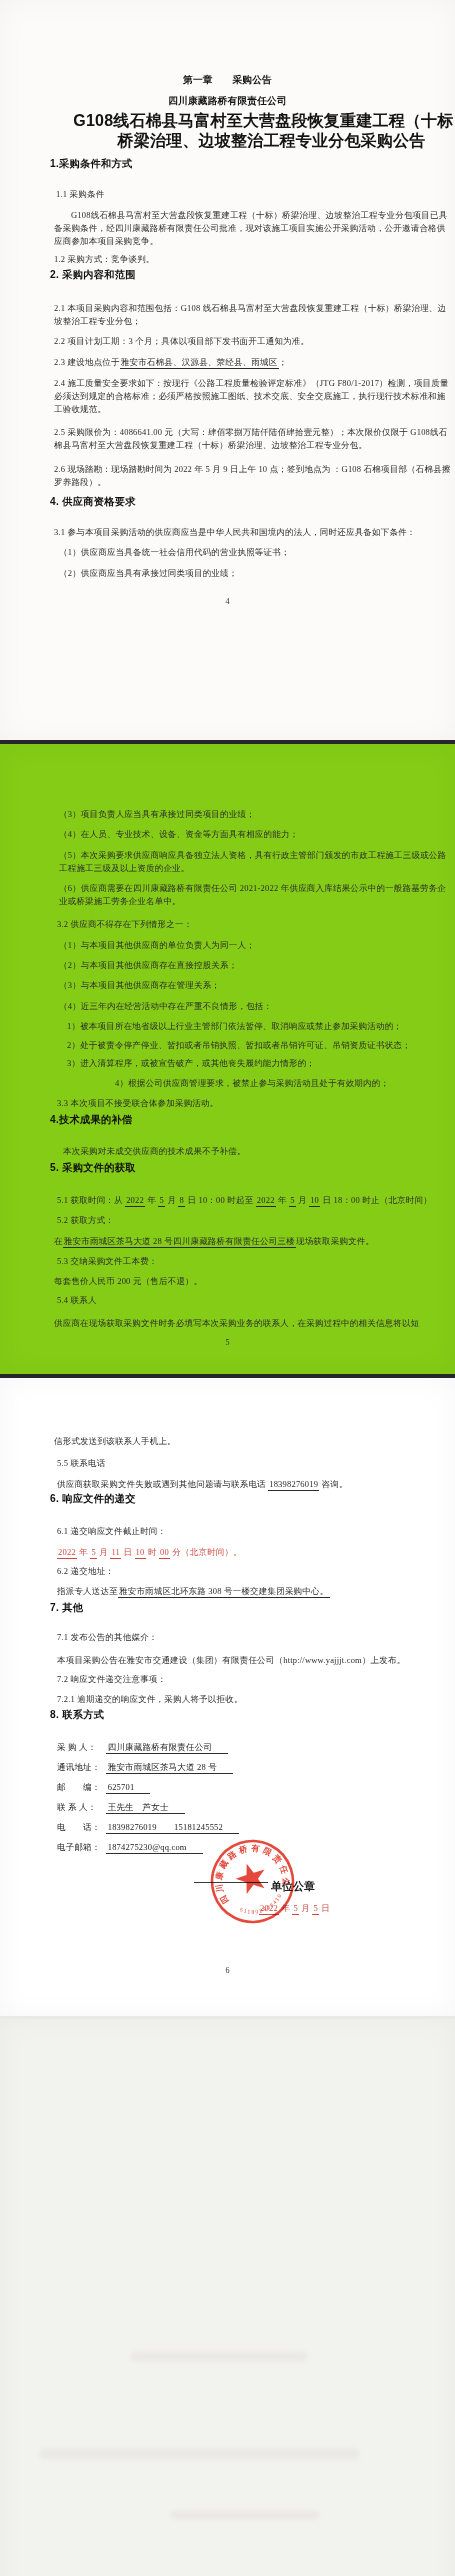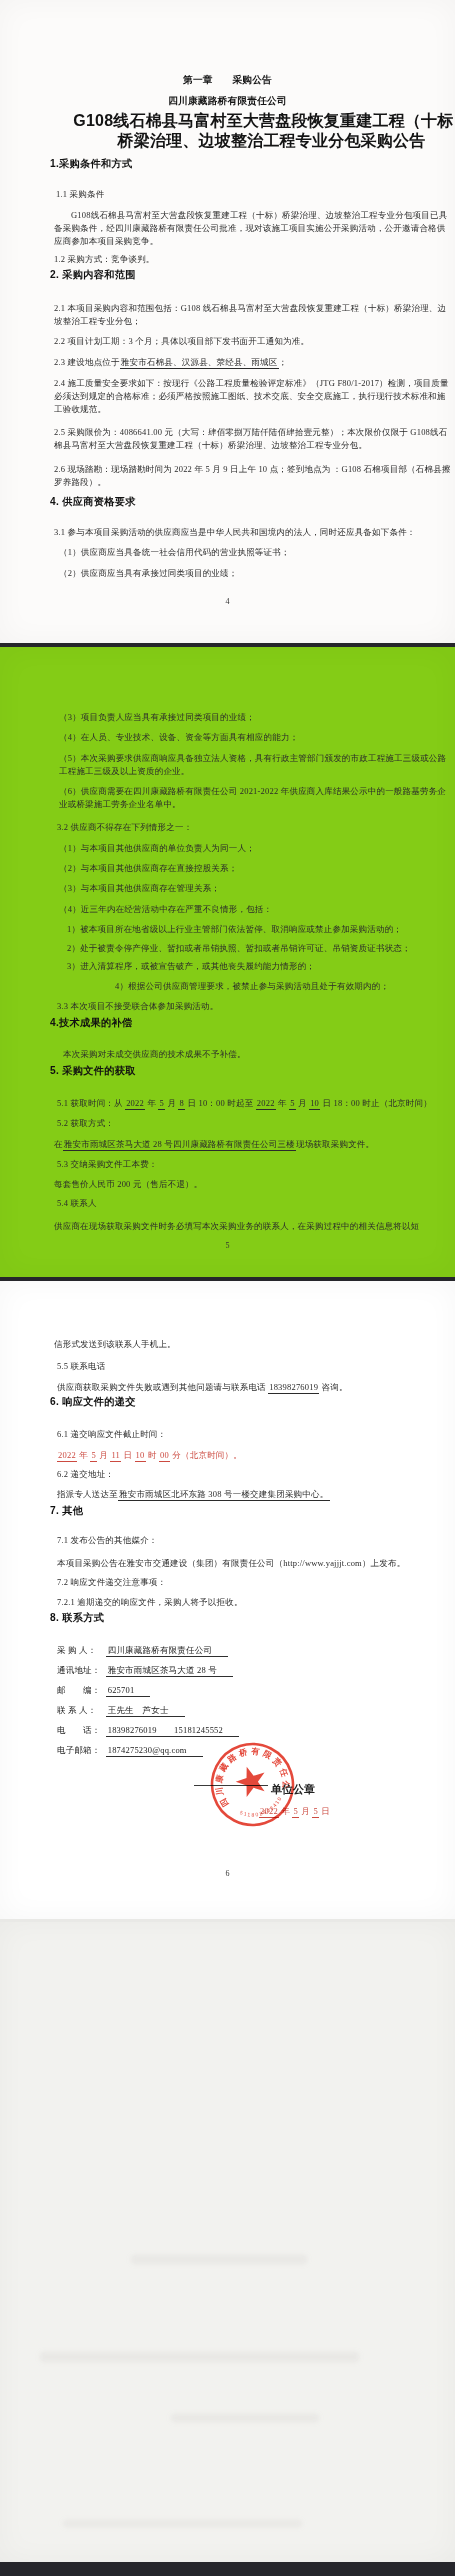--- a/index.html
+++ b/index.html
@@ -9,21 +9,21 @@
     font-family:"Liberation Serif","DejaVu Serif",serif;
     color:#2b2b2b;
   }
   .doc{width:455px;position:relative;}
   .page{
     position:relative;
     width:455px;
     overflow:hidden;
     box-shadow:inset 0 0 31px rgba(0,0,0,0.035);
   }
-  .page-1{height:643px;background:#fcfbfa;}
+  .page-1{height:740px;background:#fcfbfa;}
   .gap-a{height:4px;background:#26262b;}
   .page-2{height:630px;background:#84cc16;}
   .page-3{height:638px;background:#ffffff;}
   .gap-b{height:2.8px;background:#e9e9e6;}
   .page-4{height:640px;background:#f2f2ef;}
   .t{
     position:absolute;
     font-size:8.5px;
     line-height:13px;
     letter-spacing:0.2px;

